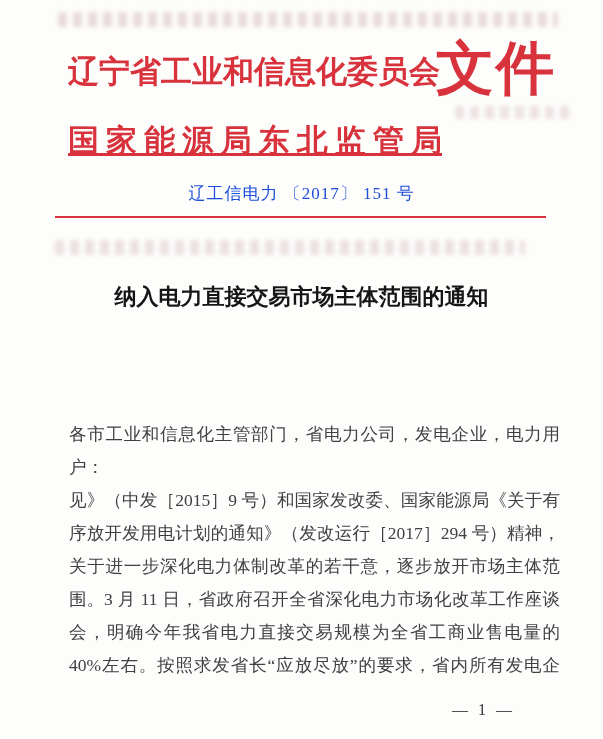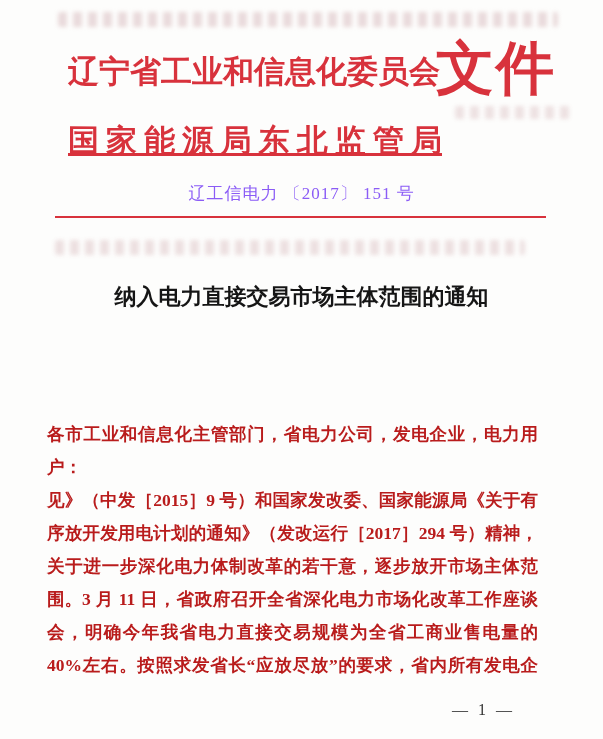--- a/index.html
+++ b/index.html
@@ -38,39 +38,39 @@
     letter-spacing:0;
     text-decoration:underline;
   }
   .doc-type{
     position:absolute;left:436px;top:40px;
     font-size:58px;font-weight:bold;color:var(--red);
     letter-spacing:2px;line-height:58px;
   }
   .doc-number{
     position:absolute;left:0;top:182px;width:603px;
-    text-align:center;font-size:17px;letter-spacing:1px;color:#8b5cf6;
+    text-align:center;font-size:17px;letter-spacing:1px;color:#1d4ed8;
   }
   .red-rule{
     position:absolute;left:55px;top:216px;width:491px;height:2px;
     background:var(--red);
   }
 
   
   .title-block{
     position:absolute;left:30px;top:276px;width:543px;
     text-align:center;font-weight:bold;color:#151515;
     font-size:22px;line-height:41px;
   }
   .title-line{display:block;white-space:nowrap;}
 
   
   .body-block{
-    position:absolute;left:47px;top:418px;width:491px;
-    font-size:17.5px;color:#b91c1c;font-weight:bold;
+    position:absolute;left:69px;top:418px;width:491px;
+    font-size:17.5px;color:#404040;
   }
   .body-line{
     display:block;height:33px;line-height:33px;
     text-align:justify;text-align-last:justify;
     white-space:normal;
   }
   .body-line.para-end{text-align-last:left;}
   .body-line.indent{padding-left:35px;}
 
   .page-number{

